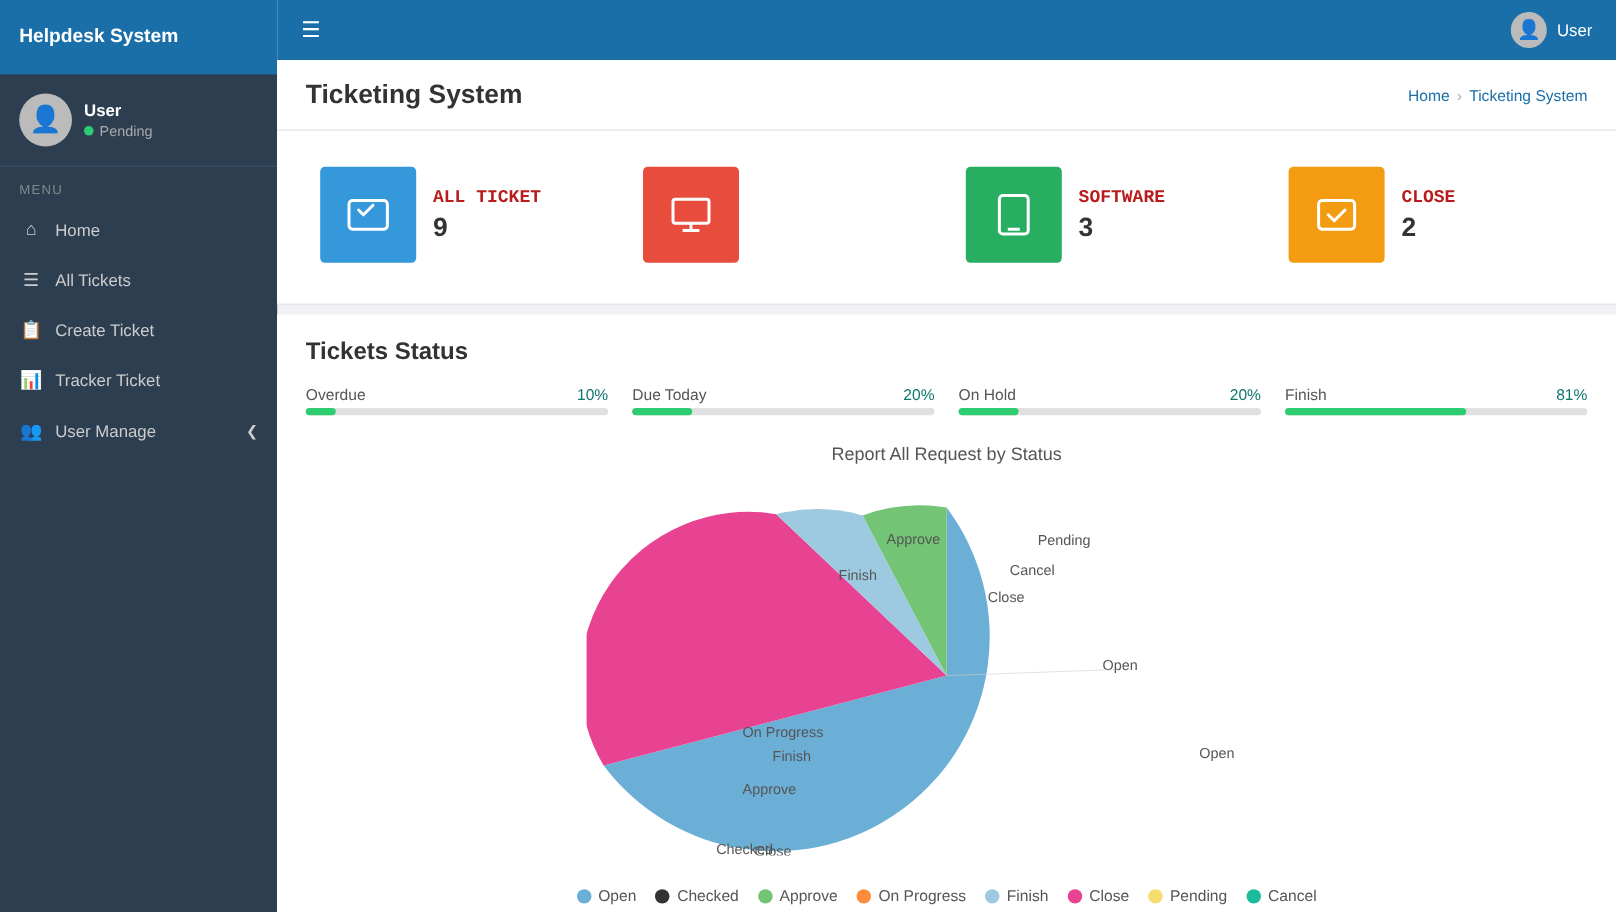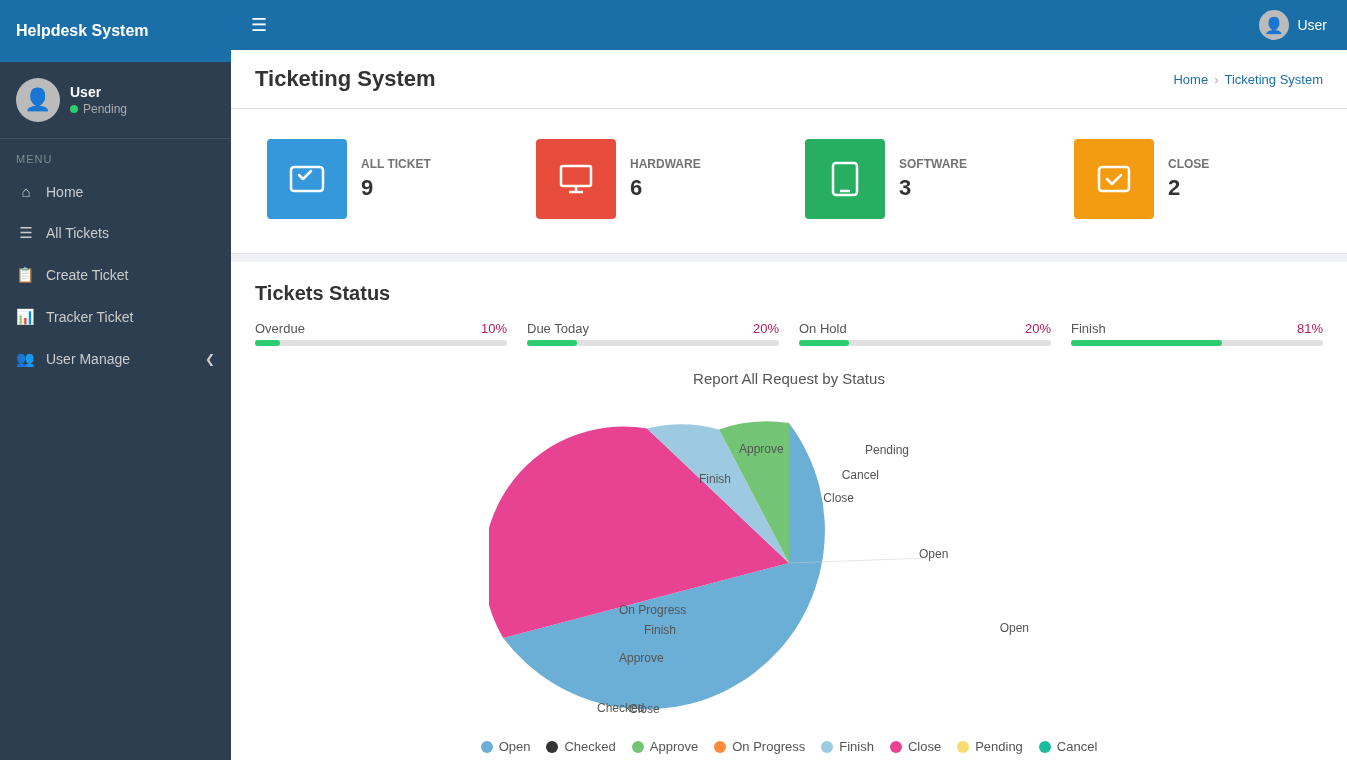--- a/index.html
+++ b/index.html
@@ -122,42 +122,42 @@
       width: 80px;
       height: 80px;
       border-radius: 4px;
       display: flex;
       align-items: center;
       justify-content: center;
       font-size: 34px;
       color: #fff;
       flex-shrink: 0;
     }
-    .stat-info .stat-label { font-size: 12px; color: #737373; font-weight: 600; }
+    .stat-info .stat-label { font-size: 15px; color: #b91c1c; font-weight: 600; font-family: Liberation Mono, monospace; }
     .stat-info .stat-value { font-size: 22px; font-weight: bold; color: #333; margin-top: 4px; }
 
     
     .status-section {
       background: #fff;
       padding: 20px 24px;
       margin-top: 8px;
     }
     .section-title { font-size: 20px; font-weight: 600; color: #333; margin-bottom: 16px; }
 
     .progress-grid {
       display: grid;
       grid-template-columns: repeat(4, 1fr);
       gap: 20px;
       margin-bottom: 24px;
       text-align: right;
     }
     .progress-item {}
     .progress-header { display: flex; justify-content: space-between; font-size: 13px; color: #555; margin-bottom: 4px; }
     .progress-label { font-weight: 500; }
-    .progress-pct { color: #be185d; }
+    .progress-pct { color: #0f766e; }
     .progress-bar-bg { height: 6px; background: #e0e0e0; border-radius: 3px; }
     .progress-bar-fill { height: 6px; background: #2ecc71; border-radius: 3px; }
 
     
     .chart-container {
       display: flex;
       flex-direction: column;
       align-items: center;
     }
     .chart-title { font-size: 15px; color: #555; margin-bottom: 16px; }
@@ -265,24 +265,20 @@
       <div class="stat-value">9</div>
     </div>
   </div>
         <div class="stat-card">
     <div class="stat-icon" style="background:#e74c3c;">
       <svg width="40" height="40" viewBox="0 0 40 40" fill="none">
               <rect x="5" y="7" width="30" height="20" rx="2" fill="none" stroke="white" stroke-width="2.5"></rect>
               <line x1="20" y1="27" x2="20" y2="33" stroke="white" stroke-width="2.5"></line>
               <line x1="13" y1="33" x2="27" y2="33" stroke="white" stroke-width="2.5"></line>
             </svg>
-    </div>
-    <div class="stat-info">
-      <div class="stat-label">HARDWARE</div>
-      <div class="stat-value">6</div>
     </div>
   </div>
         <div class="stat-card">
     <div class="stat-icon" style="background:#27ae60;">
       <svg width="40" height="40" viewBox="0 0 40 40" fill="none">
               <rect x="8" y="4" width="24" height="32" rx="3" fill="none" stroke="white" stroke-width="2.5"></rect>
               <line x1="15" y1="32" x2="25" y2="32" stroke="white" stroke-width="2.5"></line>
             </svg>
     </div>
     <div class="stat-info">

